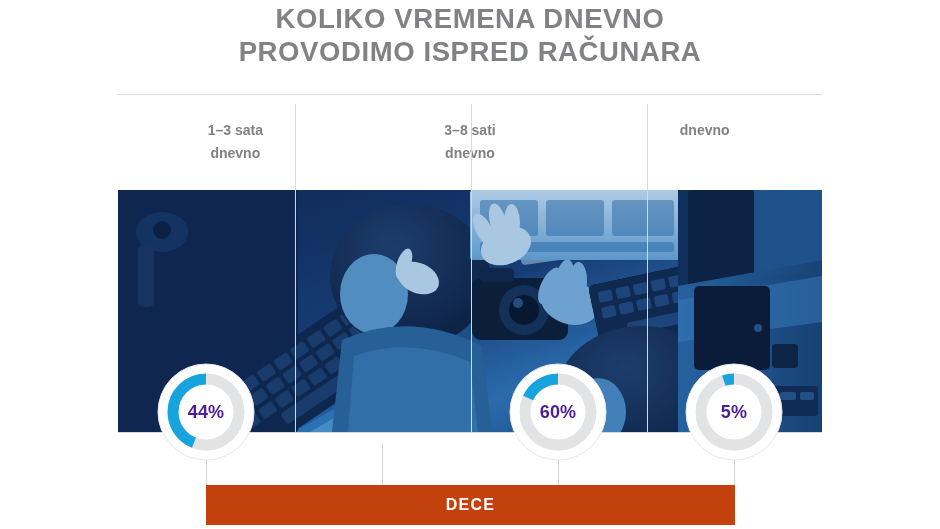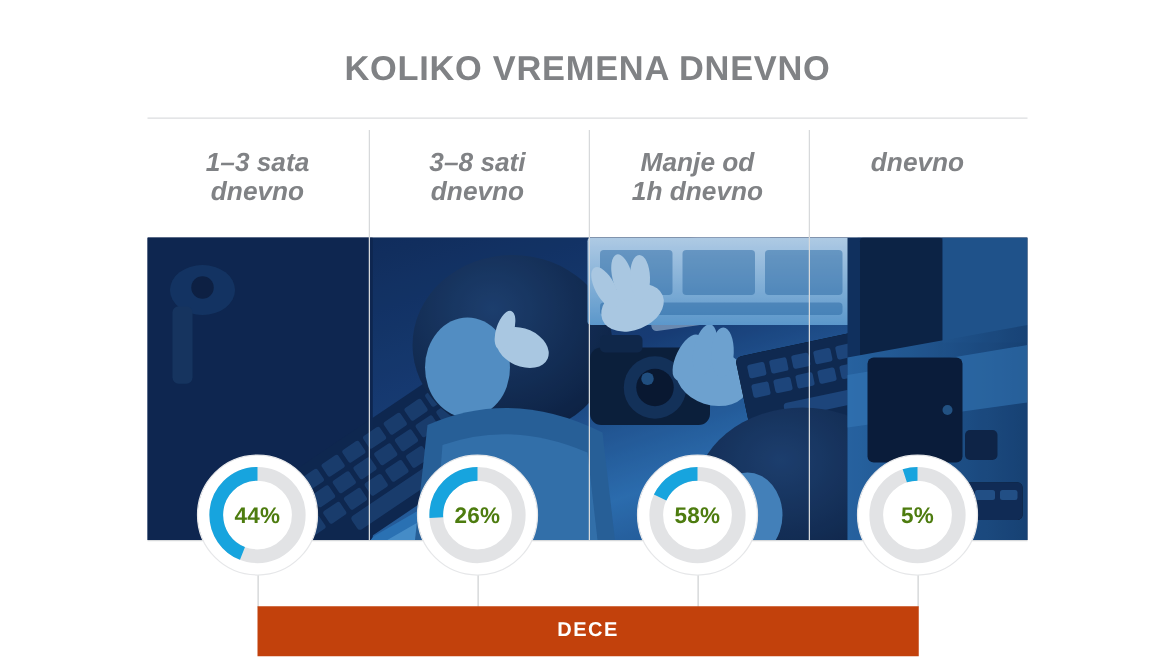--- a/index.html
+++ b/index.html
@@ -30,21 +30,20 @@
     width: 940px;
     text-align: center;
   }
   .title-line {
     font-size: 27.5px;
     font-weight: bold;
     color: #808285;
     letter-spacing: 0.6px;
     line-height: 33px;
     white-space: nowrap;
-    margin-top: 36px;
   }
 
   
   .top-rule {
     position: absolute;
     left: 118px;
     top: 94px;
     width: 704px;
     height: 1px;
     background: #dcdddf;
@@ -55,27 +54,26 @@
     position: absolute;
     left: 118px;
     top: 112px;
     width: 704px;
     height: 70px;
     display: flex;
   }
   .col-header {
     flex: 1 1 0;
     text-align: center;
-    font-size: 21px;
+    font-size: 14px;
     font-weight: bold;
     color: #808285;
     line-height: 23px;
     padding-top: 7px;
     white-space: nowrap;
-    font-style: italic;
   }
   .col-header .l2 { display: block; }
 
   
   .vdiv {
     position: absolute;
     top: 104px;
     width: 1px;
     height: 328px;
     background: #d7d9db;
@@ -129,21 +127,21 @@
     position: absolute;
     left: 0;
     top: 0;
     width: 98px;
     height: 98px;
     display: flex;
     align-items: center;
     justify-content: center;
     font-size: 18px;
     font-weight: bold;
-    color: #4d7c0f;
+    color: #4c1d95;
     letter-spacing: 0.2px;
   }
 
   
   .bottom-bar {
     position: absolute;
     left: 206px;
     top: 485px;
     width: 529px;
     height: 40px;
@@ -160,36 +158,33 @@
     letter-spacing: 1.2px;
   }
 </style>
 </head>
 <body>
 
 <div id="infographic">
 
   <div class="title-block">
     <div class="title-line">KOLIKO VREMENA DNEVNO</div>
+    <div class="title-line">PROVODIMO ISPRED RAČUNARA</div>
   </div>
 
   <div class="top-rule"></div>
 
   <div class="headers">
     <div class="col-header">
       <span>1–3 sata</span>
       <span class="l2">dnevno</span>
     </div>
     <div class="col-header">
       <span>3–8 sati</span>
       <span class="l2">dnevno</span>
-    </div>
-    <div class="col-header">
-      <span>Manje od</span>
-      <span class="l2">1h dnevno</span>
     </div>
     <div class="col-header">
       <span class="l2">dnevno</span>
     </div>
   </div>
 
   <div class="photo">
     <svg width="704" height="242" viewBox="0 0 704 242">
       <defs>
         <linearGradient id="bg" x1="0" y1="0" x2="1" y2="1">
@@ -371,38 +366,29 @@
   <div class="donut" style="left:157px; top:363px;">
     <svg width="98" height="98" viewBox="0 0 98 98">
       <circle cx="49" cy="49" r="48" fill="#ffffff" stroke="#e6e7e9" stroke-width="1"></circle>
       <circle cx="49" cy="49" r="33" fill="none" stroke="#e2e3e5" stroke-width="11"></circle>
       <circle class="arc" cx="49" cy="49" r="33" fill="none" stroke="#17a4de" stroke-width="11" transform="rotate(-90 49 49) scale(1,-1) translate(0,-98)" stroke-dasharray="91.2318506602476 116.11326447667875"></circle>
       <circle cx="49" cy="49" r="27" fill="#ffffff"></circle>
     </svg>
     <div class="donut-value">44%</div>
   </div>
 
-  <div class="donut" style="left:333px; top:363px;">
-    <svg width="98" height="98" viewBox="0 0 98 98">
-      <circle cx="49" cy="49" r="48" fill="#ffffff" stroke="#e6e7e9" stroke-width="1"></circle>
-      <circle cx="49" cy="49" r="33" fill="none" stroke="#e2e3e5" stroke-width="11"></circle>
-      <circle class="arc" cx="49" cy="49" r="33" fill="none" stroke="#17a4de" stroke-width="11" transform="rotate(-90 49 49) scale(1,-1) translate(0,-98)" stroke-dasharray="53.90972993560085 153.43538520132552"></circle>
-      <circle cx="49" cy="49" r="27" fill="#ffffff"></circle>
-    </svg>
-    <div class="donut-value">26%</div>
-  </div>
 
   <div class="donut" style="left:509px; top:363px;">
     <svg width="98" height="98" viewBox="0 0 98 98">
       <circle cx="49" cy="49" r="48" fill="#ffffff" stroke="#e6e7e9" stroke-width="1"></circle>
       <circle cx="49" cy="49" r="33" fill="none" stroke="#e2e3e5" stroke-width="11"></circle>
       <circle class="arc" cx="49" cy="49" r="33" fill="none" stroke="#17a4de" stroke-width="11" transform="rotate(-90 49 49) scale(1,-1) translate(0,-98)" stroke-dasharray="37.322120724646744 170.02299441227962"></circle>
       <circle cx="49" cy="49" r="27" fill="#ffffff"></circle>
     </svg>
-    <div class="donut-value">58%</div>
+    <div class="donut-value">60%</div>
   </div>
 
   <div class="donut" style="left:685px; top:363px;">
     <svg width="98" height="98" viewBox="0 0 98 98">
       <circle cx="49" cy="49" r="48" fill="#ffffff" stroke="#e6e7e9" stroke-width="1"></circle>
       <circle cx="49" cy="49" r="33" fill="none" stroke="#e2e3e5" stroke-width="11"></circle>
       <circle class="arc" cx="49" cy="49" r="33" fill="none" stroke="#17a4de" stroke-width="11" transform="rotate(-90 49 49) scale(1,-1) translate(0,-98)" stroke-dasharray="10.367255756846319 196.97785938008002"></circle>
       <circle cx="49" cy="49" r="27" fill="#ffffff"></circle>
     </svg>
     <div class="donut-value">5%</div>

